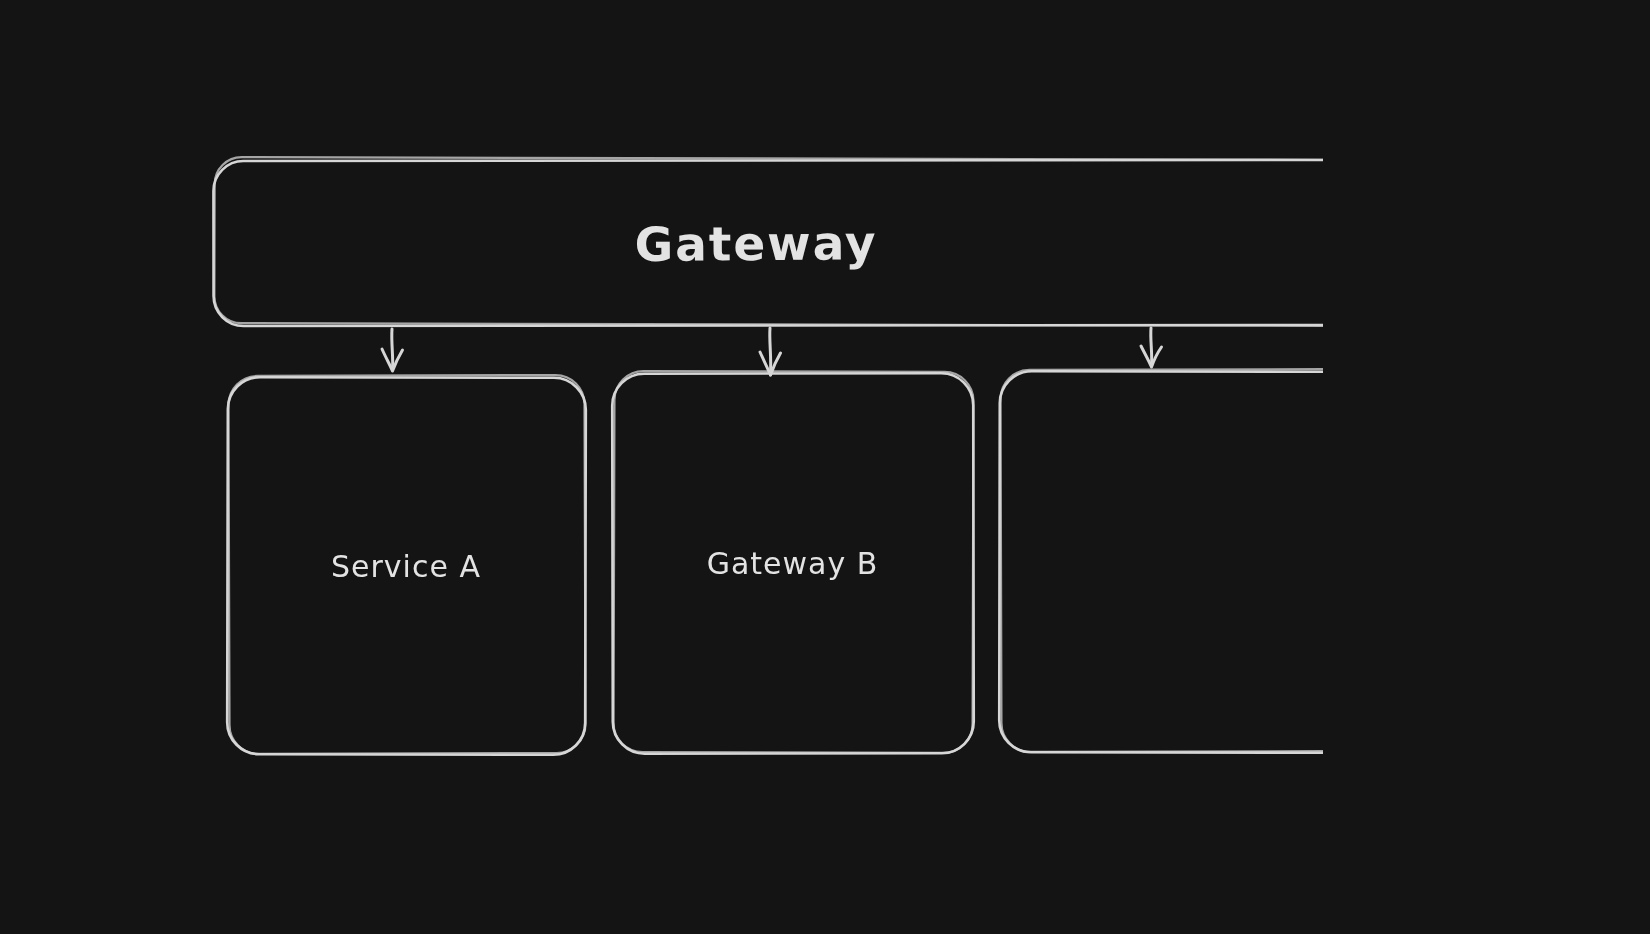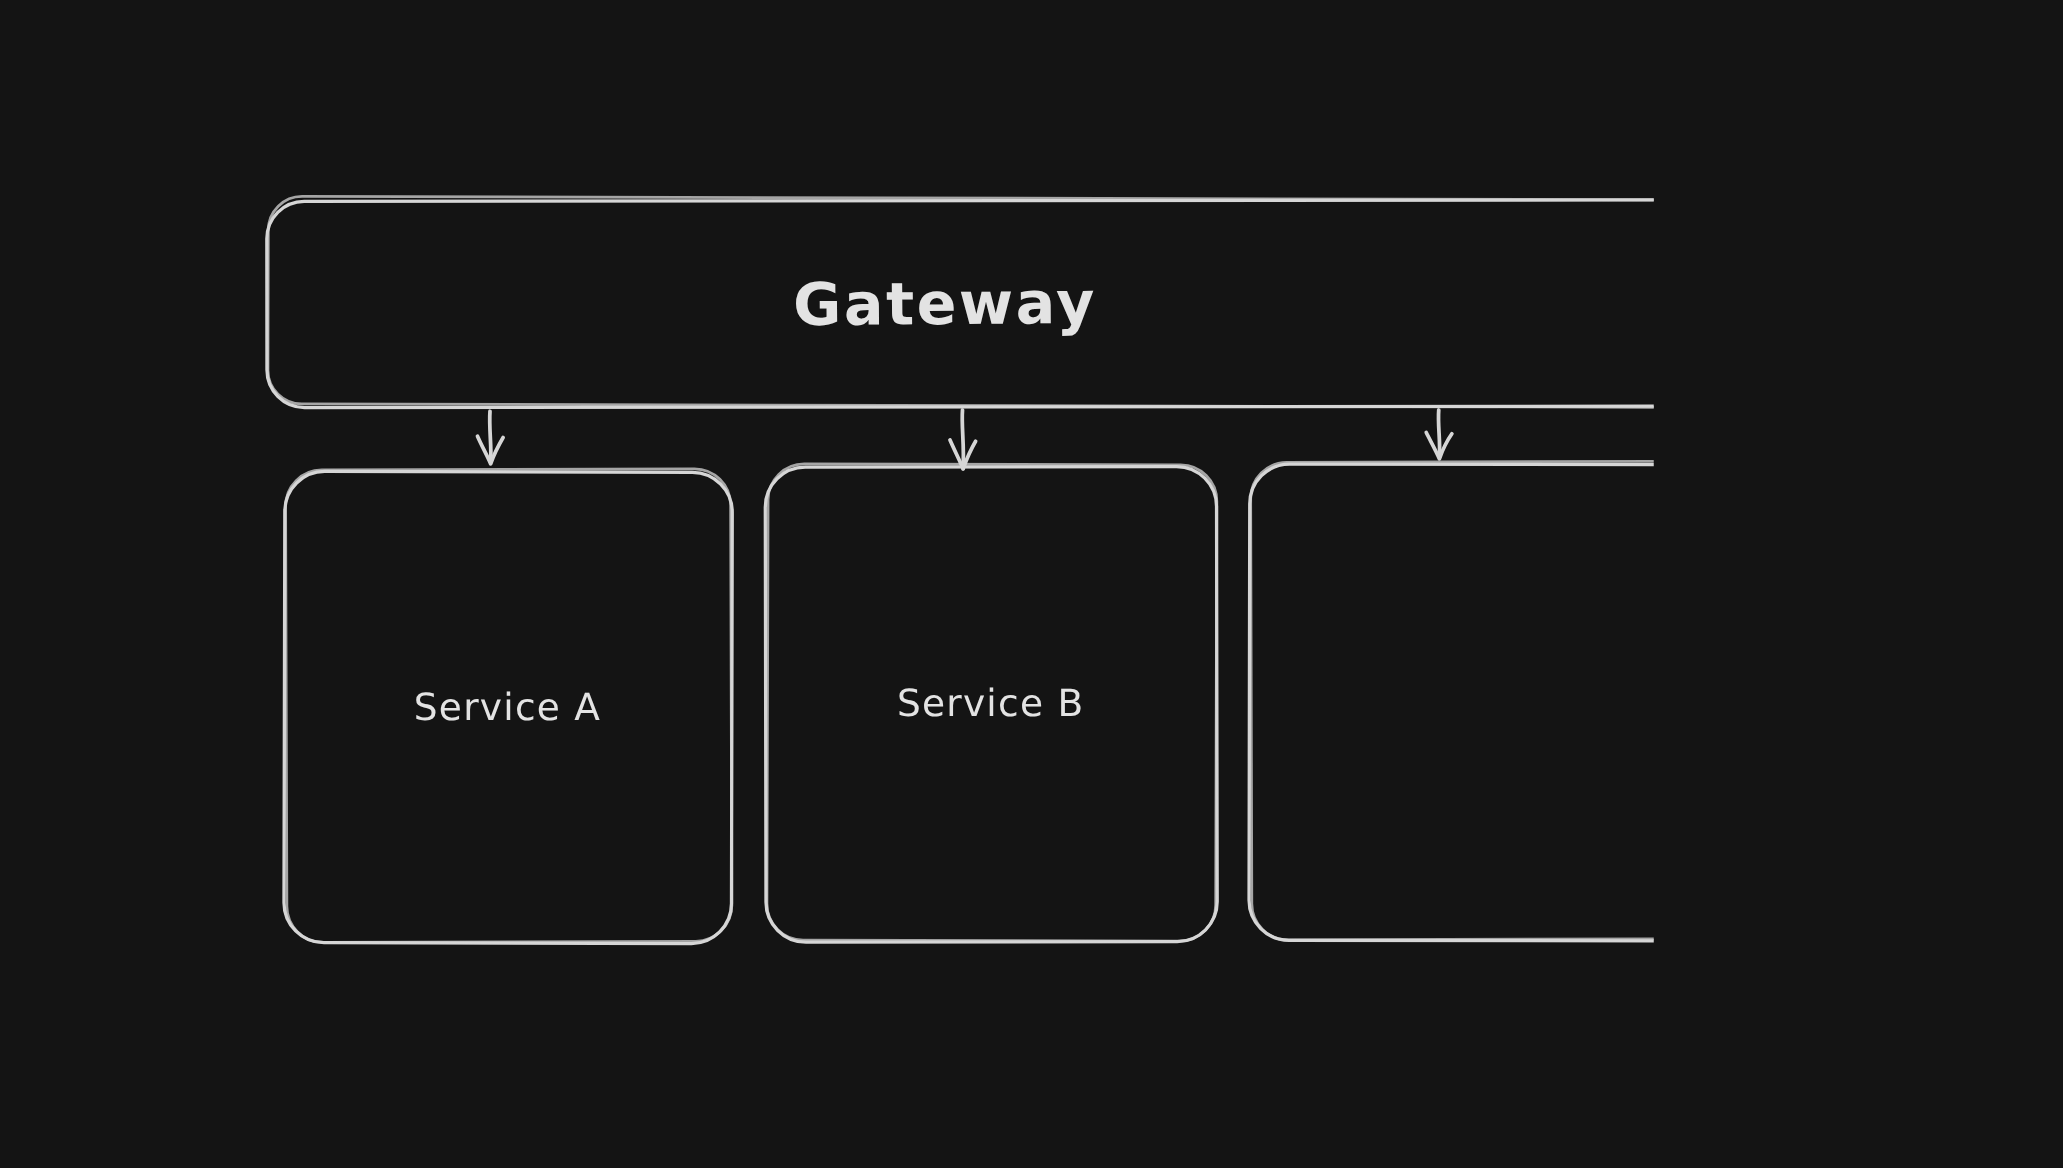--- a/index.html
+++ b/index.html
@@ -108,16 +108,16 @@
     <g>
       <path class="arrow-line" d="M1151 328 C1150 340 1152.5 353 1151.5 366"></path>
       <path class="arrow-head" d="M1141 346 C1144.5 353 1149 361 1151.5 367 C1154 360 1158 352 1161.5 347"></path>
     </g>
   </svg>
 
   <div class="node-label gateway-label">Gateway</div>
 
   <div class="node-label service-label label-a">Service A</div>
 
-  <div class="node-label service-label label-b">Service B</div>
+  <div class="node-label service-label label-b">Gateway B</div>
 
 
 </div>
 
 </body></html>

